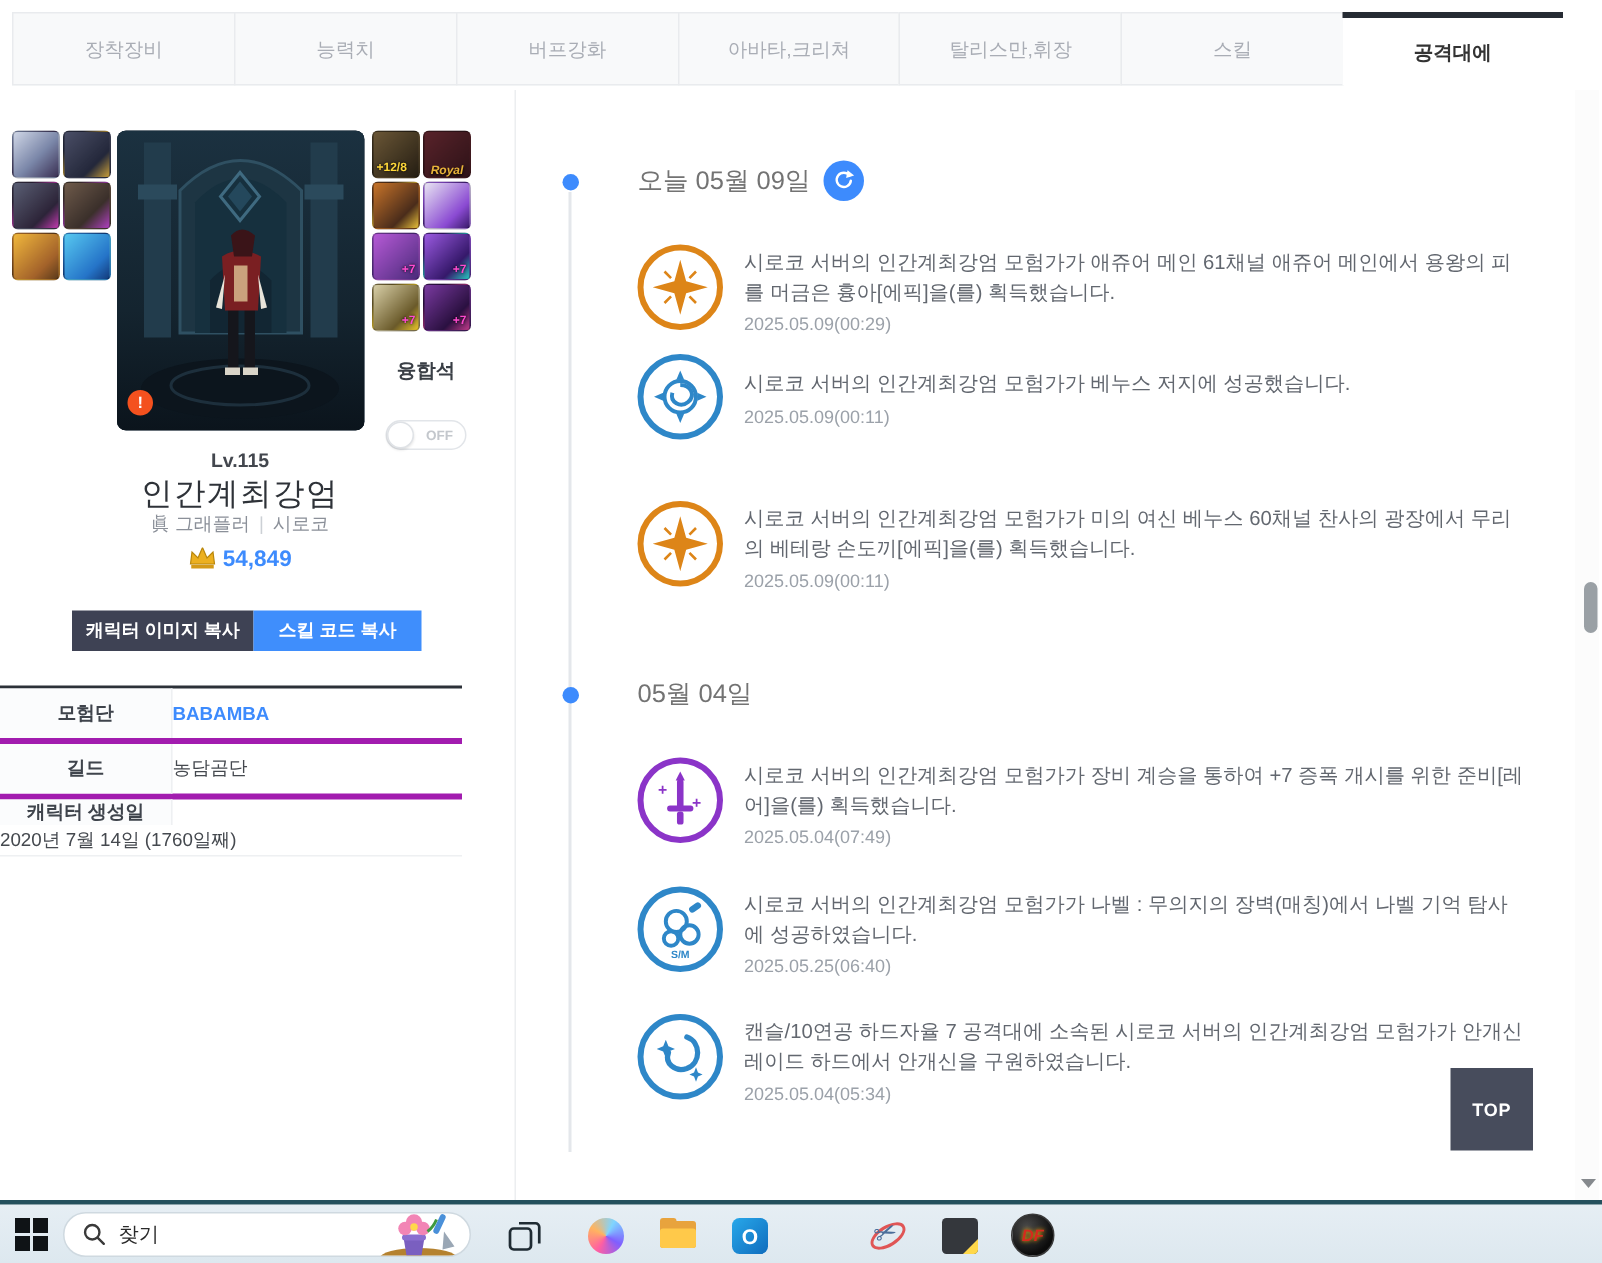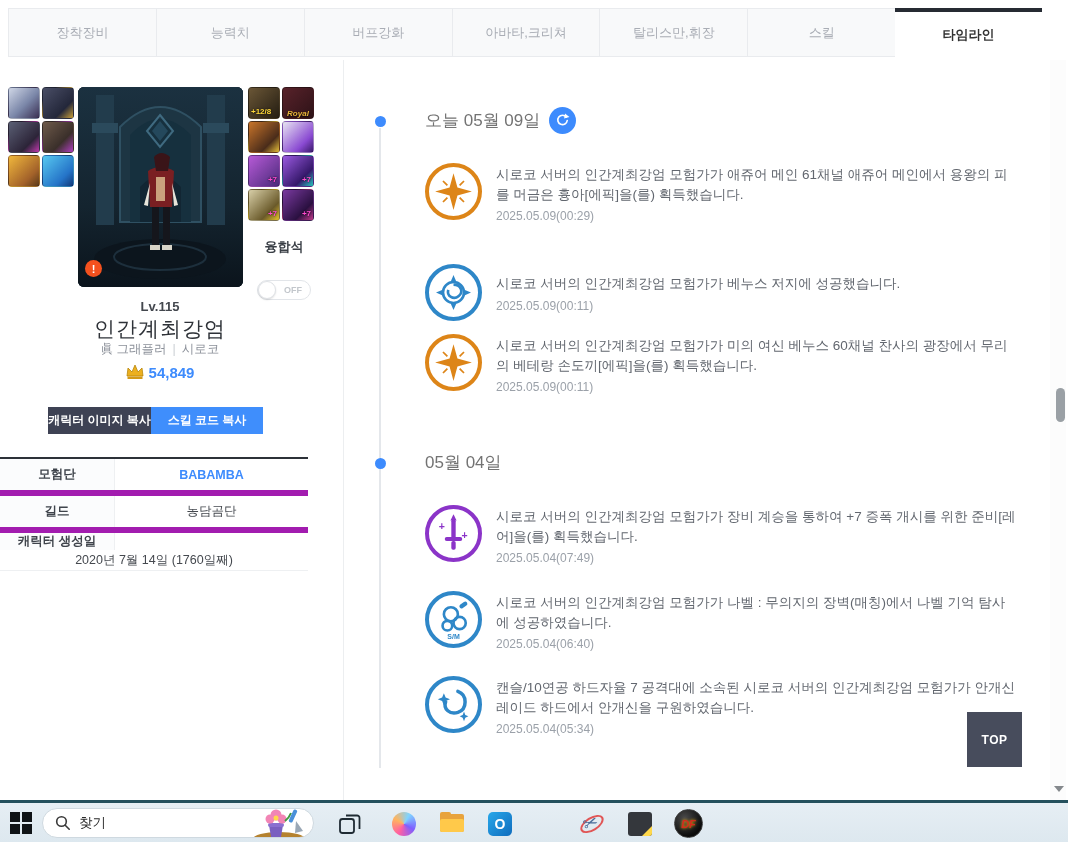--- a/index.html
+++ b/index.html
@@ -61,31 +61,31 @@
   .csub { position:absolute; left:0; top:341px; width:320px; text-align:center;
     font-size:12.5px; color:#8b9099; }
   .csub .sep { color:#ccd0d5; margin:0 6px; }
   .fame { position:absolute; left:0; top:364px; width:320px; display:flex;
     align-items:center; justify-content:center; gap:5px; }
   .fame-num { color:#3d8bfd; font-size:15px; font-weight:bold; }
 
   .btn-row { position:absolute; left:48px; top:407px; display:flex; }
   .btn { height:27px; display:flex; align-items:center; justify-content:center;
     color:#fff; font-size:12px; font-weight:bold; cursor:pointer; }
-  .btn-dark { width:103px; background:#3e4254; }
+  .btn-dark { width:121px; background:#3e4254; }
   .btn-blue { width:112px; background:#3f8efc; }
 
   .info-table { position:absolute; left:0; top:457px; width:308px; border-top:2px solid #2c3138;
     border-bottom:1px solid #eef0f2; }
-  .irow { display:flex; height:37px; border-bottom:6px solid #a21caf; }
+  .irow { display:flex; height:37px; border-bottom:4px solid #a21caf; }
   .irow:last-child { border-bottom:none;flex-direction:column; }
   .icell-l { width:115px; background:#fbfcfd; border-right:1px solid #eef0f2;
     display:flex; align-items:center; justify-content:center;
     font-size:12.5px; font-weight:bold; color:#3f444c; }
-  .icell-v { flex:1; display:flex; align-items:center; justify-content:center;
+  .icell-v { flex:1; display:flex; align-items:center; 
     font-size:12.5px; color:#45494f; }
   .link-blue { color:#3d8bfd; font-weight:bold; cursor:pointer; }
 
   
   .tl-panel { position:absolute; left:343px; top:60px; width:702px; height:740px;
     border-left:1px solid #eceef0; background:#fff; }
   .tl-line { position:absolute; left:379px; top:128px; width:2px; height:640px; background:#e4e7eb; }
   .tl-dot { position:absolute; width:11px; height:11px; border-radius:50%; background:#3d8bfd; left:375px; }
   .tl-title { position:absolute; left:425px; font-size:17px; font-weight:500; color:#737373; }
   .refresh-btn { position:absolute; left:549px; top:107px; width:27px; height:27px; border-radius:50%;
@@ -151,21 +151,21 @@
 
 <div class="page">
 
   <div class="tabbar">
     <div class="tab">장착장비</div>
     <div class="tab">능력치</div>
     <div class="tab">버프강화</div>
     <div class="tab">아바타,크리쳐</div>
     <div class="tab">탈리스만,휘장</div>
     <div class="tab">스킬</div>
-    <div class="tab active">타임라인</div>
+    <div class="tab active">공격대에</div>
   </div>
 
   <div class="equip-grid eg-left">
     <div class="slot g1"></div>
     <div class="slot g2"></div>
     <div class="slot g3"></div>
     <div class="slot g4"></div>
     <div class="slot g5"></div>
     <div class="slot g6"></div>
   </div>
@@ -290,21 +290,21 @@
         <polygon points="28,7 32.5,23.5 49,28 32.5,32.5 28,49 23.5,32.5 7,28 23.5,23.5" fill="#dd8518"></polygon>
         <path d="M16 16 L21 21 M40 16 L35 21 M16 40 L21 35 M40 40 L35 35" stroke="#dd8518" stroke-width="2"></path>
       </svg>
     </div>
     <div class="etext">
       <p>시로코 서버의 인간계최강엄 모험가가 애쥬어 메인 61채널 애쥬어 메인에서 용왕의 피를 머금은 흉아[에픽]을(를) 획득했습니다.</p>
       <div class="edate">2025.05.09(00:29)</div>
     </div>
   </div>
 
-  <div class="entry single" style="top:264px">
+  <div class="entry single" style="top:236px">
     <div class="eicon blue">
       <svg width="49" height="49" viewBox="0 0 56 56">
         <g fill="none" stroke="#2e87c8" stroke-width="3">
           <circle cx="28" cy="28" r="12"></circle>
           <path d="M28 19 c8 0 12 8 6 13 c-6 5 -14 0 -12 -7"></path>
         </g>
         <polygon points="28,8 31,15 25,15" fill="#2e87c8"></polygon>
         <polygon points="28,48 31,41 25,41" fill="#2e87c8"></polygon>
         <polygon points="8,28 15,25 15,31" fill="#2e87c8"></polygon>
         <polygon points="48,28 41,25 41,31" fill="#2e87c8"></polygon>
@@ -358,21 +358,21 @@
           <circle cx="25" cy="22" r="8"></circle>
           <circle cx="35" cy="32" r="7"></circle>
           <circle cx="21" cy="35" r="5.5"></circle>
         </g>
         <rect x="34" y="9" width="10" height="5" rx="2.5" transform="rotate(-35 39 11)" fill="#2e87c8"></rect>
         <text x="28" y="50" font-size="8" font-weight="bold" fill="#2e87c8" text-anchor="middle">S/M</text>
       </svg>
     </div>
     <div class="etext">
       <p>시로코 서버의 인간계최강엄 모험가가 나벨 : 무의지의 장벽(매칭)에서 나벨 기억 탐사에 성공하였습니다.</p>
-      <div class="edate">2025.05.04(06:40)</div>
+      <div class="edate">2025.05.25(06:40)</div>
     </div>
   </div>
 
   <div class="entry" style="top:676px">
     <div class="eicon blue">
       <svg width="49" height="49" viewBox="0 0 56 56">
         <path d="M33 13 c11 4 11 20 0 24 c-9 3 -17 -4 -14 -12" fill="none" stroke="#2e87c8" stroke-width="4" stroke-linecap="round"></path>
         <polygon points="17,15 19,20 24,22 19,24 17,29 15,24 10,22 15,20" fill="#2e87c8"></polygon>
         <polygon points="40,36 41.5,40 45,41.5 41.5,43 40,47 38.5,43 35,41.5 38.5,40" fill="#2e87c8"></polygon>
       </svg>

